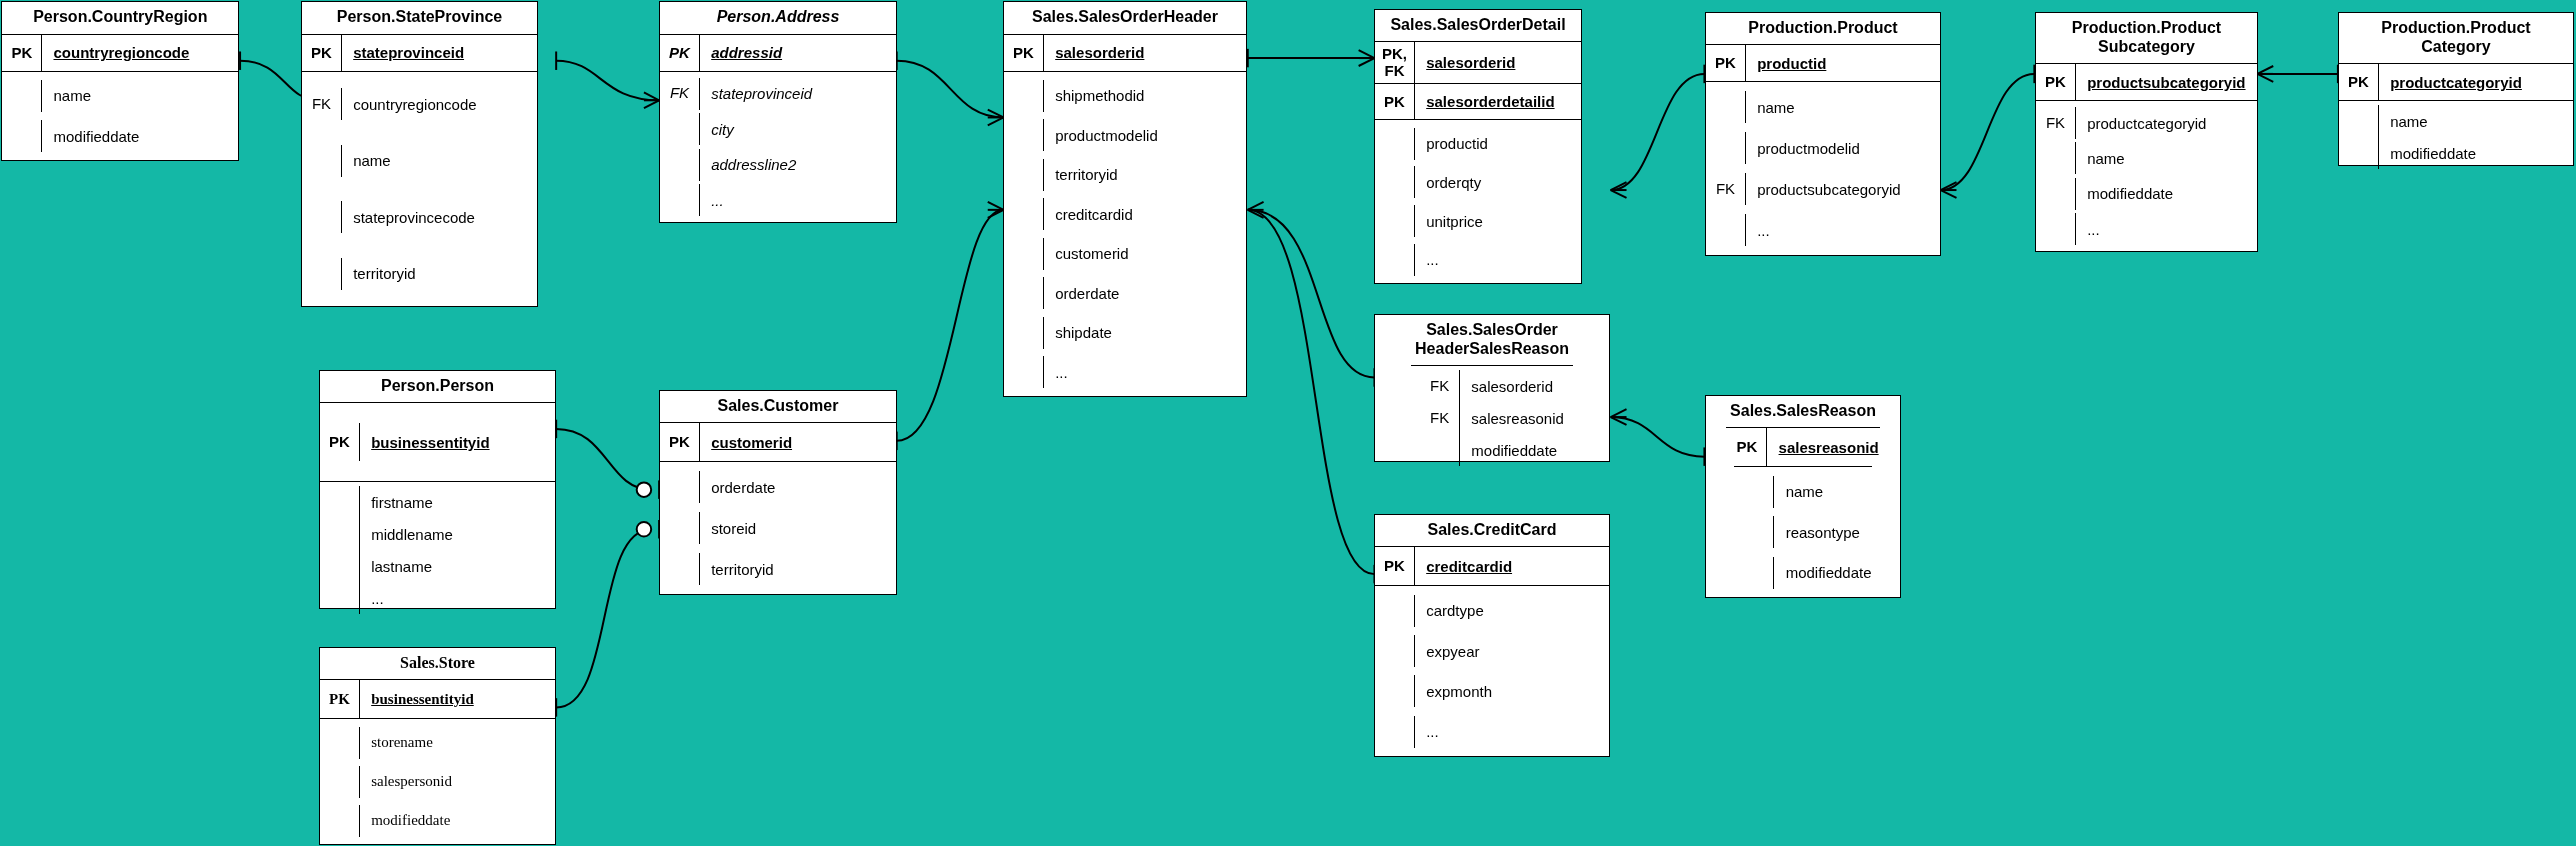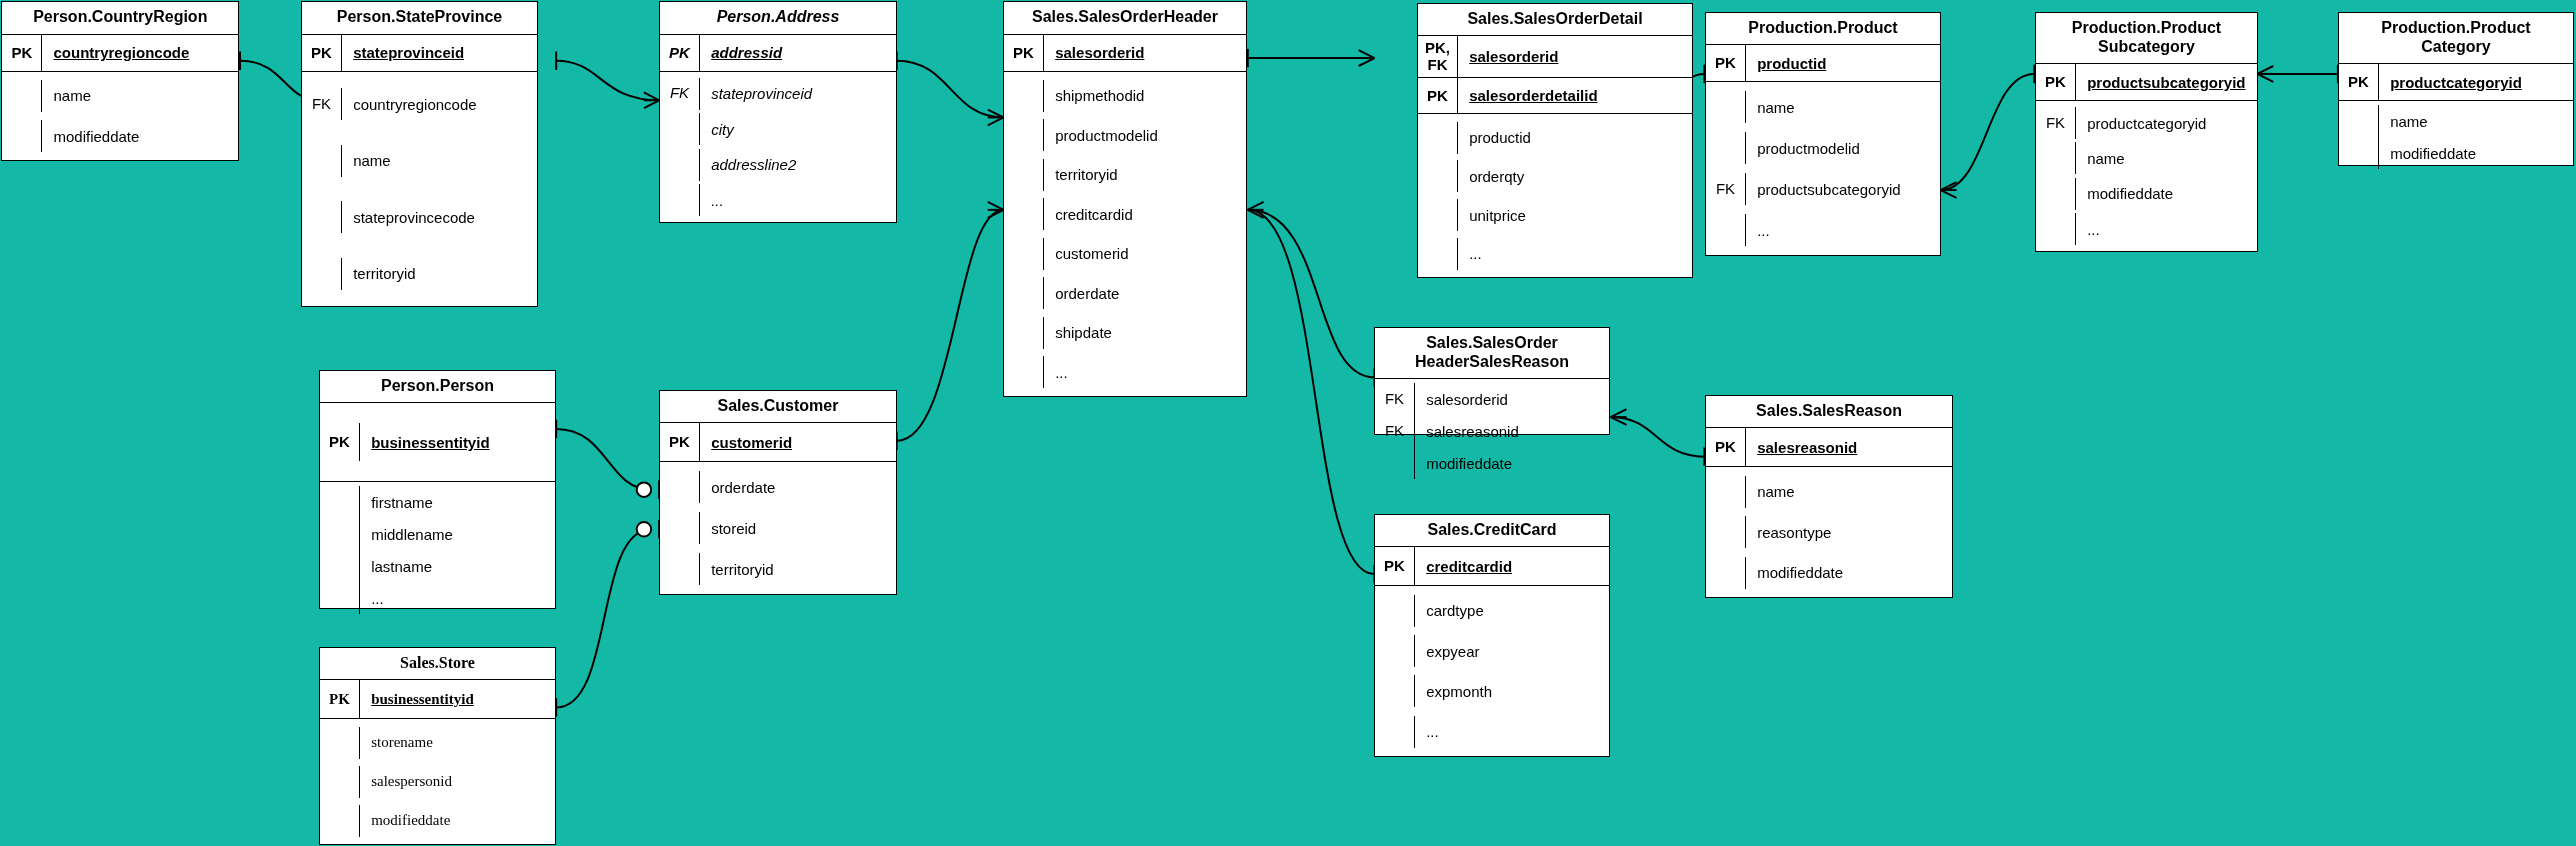--- a/index.html
+++ b/index.html
@@ -353,21 +353,21 @@
         <div class="key-cell fk"></div>
         <div class="name-cell">shipdate</div>
       </div>
       <div class="attr-row">
         <div class="key-cell fk"></div>
         <div class="name-cell">...</div>
       </div>
     </div>
   </div>
 
-  <div class="entity" style="left:1374px; top:3px; width:276px; height:275px;margin-left:43px;">
+  <div class="entity" style="left:1374px; top:9px; width:208px; height:275px;">
     <div class="entity-title">Sales.SalesOrderDetail</div>
     <div class="section" style="height:41px;">
       <div class="attr-row">
         <div class="key-cell">PK,
 FK</div>
         <div class="name-cell pk-name">salesorderid</div>
       </div>
     </div>
     <div class="section" style="height:36px;">
       <div class="attr-row">
@@ -542,40 +542,40 @@
         <div class="key-cell fk"></div>
         <div class="name-cell">salespersonid</div>
       </div>
       <div class="attr-row">
         <div class="key-cell fk"></div>
         <div class="name-cell">modifieddate</div>
       </div>
     </div>
   </div>
 
-  <div class="entity" style="left:1374px; top:327px; width:236px; height:108px;">
+  <div class="entity" style="left:1374px; top:314px; width:236px; height:148px;align-items:center;">
     <div class="entity-title">Sales.SalesOrder
 HeaderSalesReason</div>
     <div class="section grow body-section">
       <div class="attr-row">
         <div class="key-cell fk">FK</div>
         <div class="name-cell">salesorderid</div>
       </div>
       <div class="attr-row">
         <div class="key-cell fk">FK</div>
         <div class="name-cell">salesreasonid</div>
       </div>
       <div class="attr-row">
         <div class="key-cell fk"></div>
         <div class="name-cell">modifieddate</div>
       </div>
     </div>
   </div>
 
-  <div class="entity" style="left:1705px; top:395px; width:248px; height:203px;">
+  <div class="entity" style="left:1705px; top:395px; width:196px; height:203px;align-items:center;">
     <div class="entity-title">Sales.SalesReason</div>
     <div class="section" style="height:38px;">
       <div class="attr-row">
         <div class="key-cell">PK</div>
         <div class="name-cell pk-name">salesreasonid</div>
       </div>
     </div>
     <div class="section grow body-section">
       <div class="attr-row">
         <div class="key-cell fk"></div>

